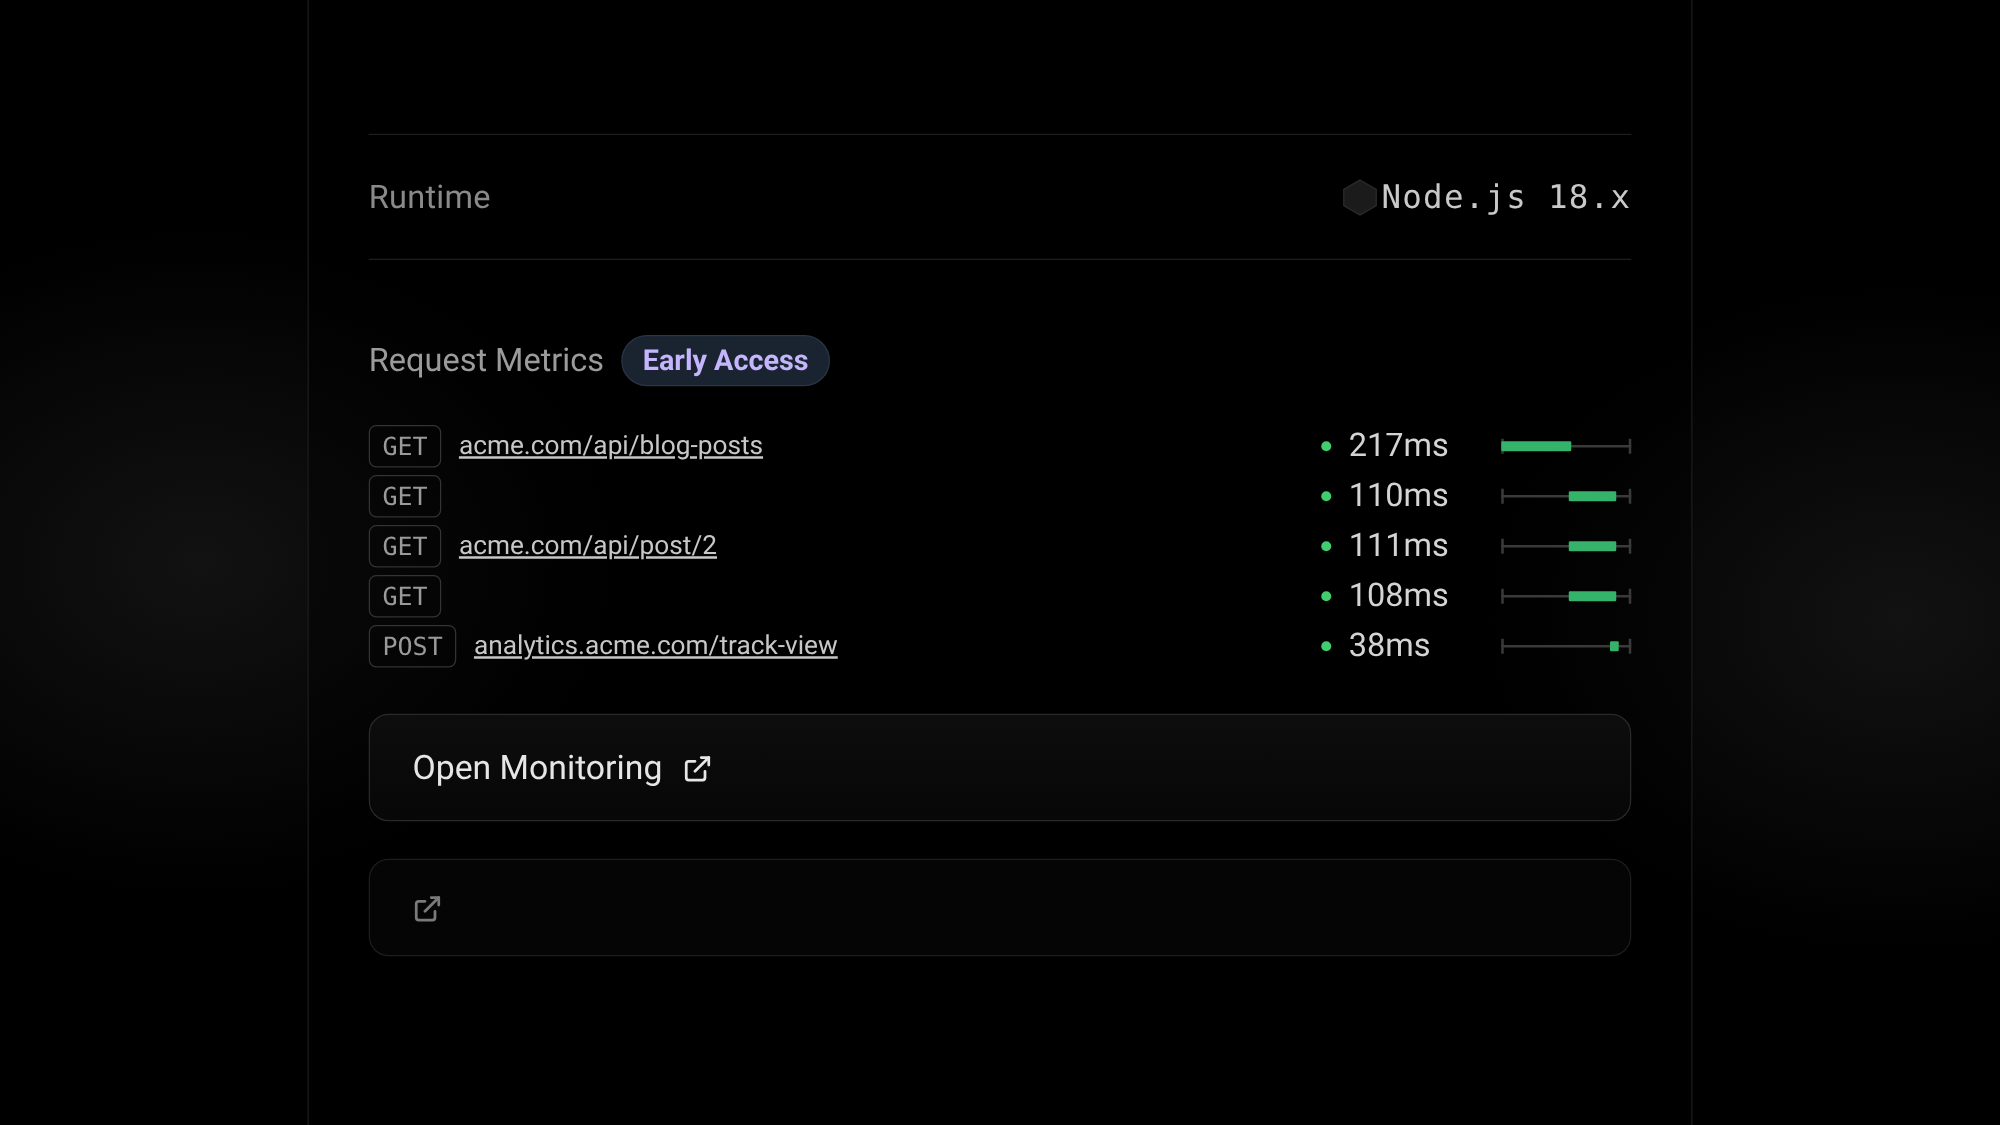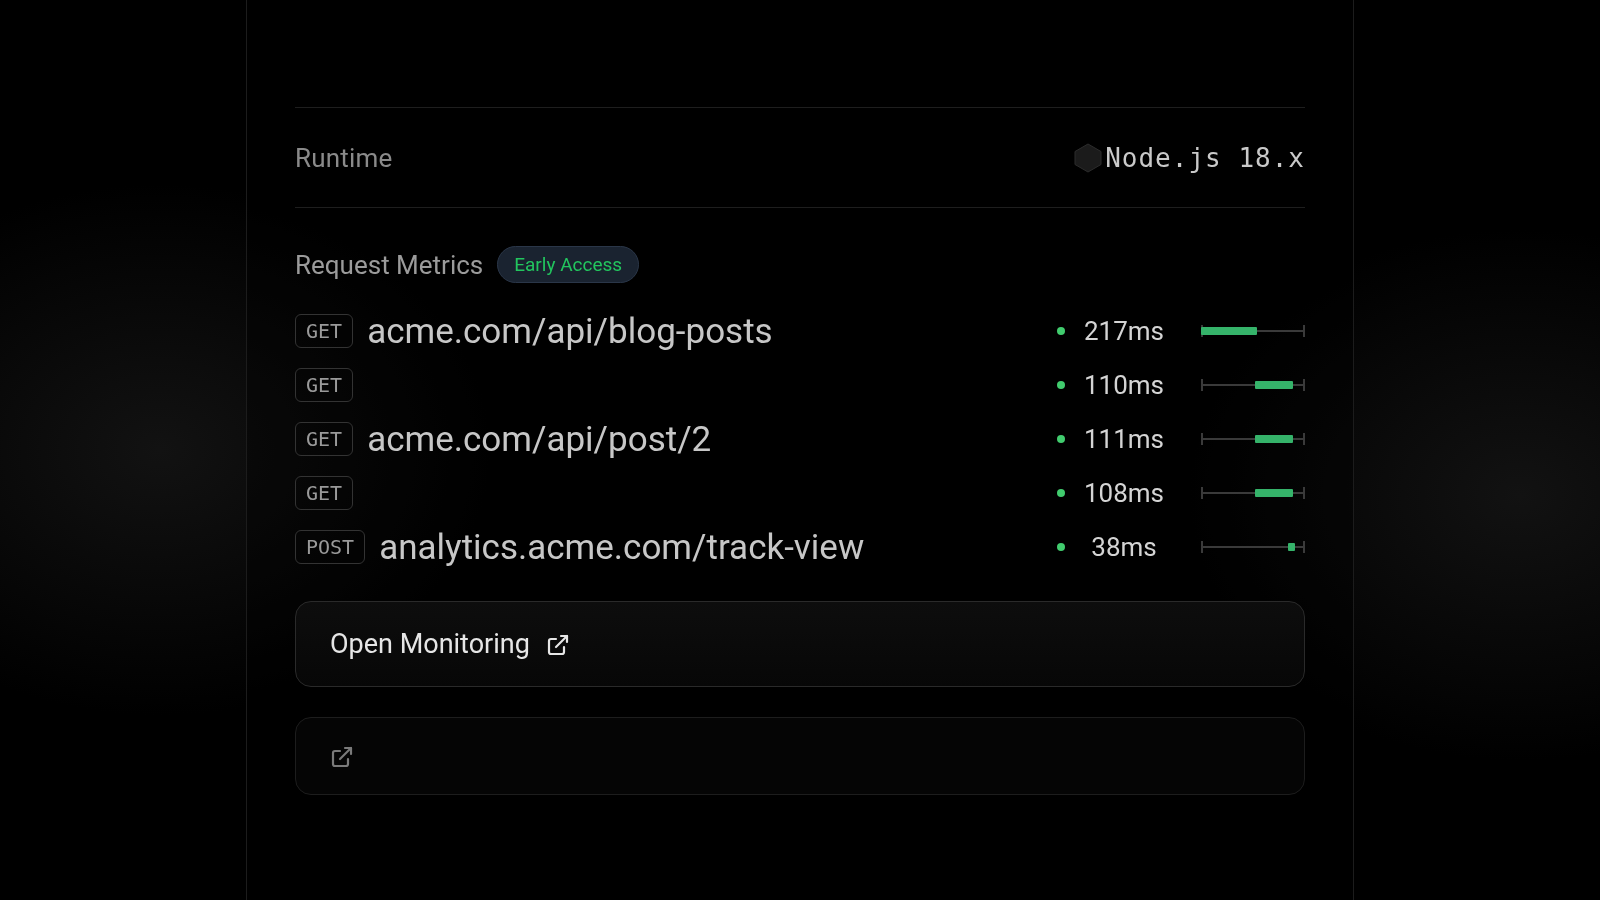--- a/index.html
+++ b/index.html
@@ -59,71 +59,72 @@
   }
   .hex-icon {
     width: 32px; height: 32px;
     display: inline-block;
   }
   .hex-icon svg { width: 100%; height: 100%; }
   .section-title {
     display: flex;
     align-items: center;
     gap: 14px;
-    margin-top: 38px;
+    margin-top: 60px;
     margin-bottom: 28px;
   }
   .section-title .title {
     font-size: 26px;
     color: #9b9b9b;
   }
   .badge {
     padding: 6px 16px;
     border-radius: 999px;
     background: #1a2330;
-    color: #22c55e;
-    font-size: 19px;
+    color: #c4b5fd;
+    font-size: 23px;
     border: 1px solid #2a3648;
+    font-weight: bold;
   }
   .metrics {
     display: flex;
     flex-direction: column;
-    gap: 14px;
     margin-bottom: 34px;
   }
   .metric-row {
     display: flex;
     align-items: center;
     gap: 14px;
     height: 40px;
   }
   .method {
     font-family: ui-monospace, Menlo, Consolas, monospace;
     font-size: 20px;
     color: #9a9a9a;
     border: 1px solid #333;
     border-radius: 6px;
     padding: 2px 10px;
     line-height: 28px;
   }
   .endpoint {
-    font-size: 35px;
+    font-size: 21px;
     color: #c7c7c7;
     flex: none;
+    text-decoration: underline;
   }
   .spacer { flex: 1; }
   .status-dot {
     width: 8px; height: 8px; border-radius: 50%;
     background: #41cc6e;
     flex: none;
   }
   .latency {
     font-size: 26px;
     color: #d4d4d4;
-    text-align: center;
+    text-align: left;
     min-width: 90px;
   }
   .spark {
     position: relative;
     width: 104px;
     height: 12px;
     margin-left: 18px;
     flex: none;
   }
   .spark .track {

